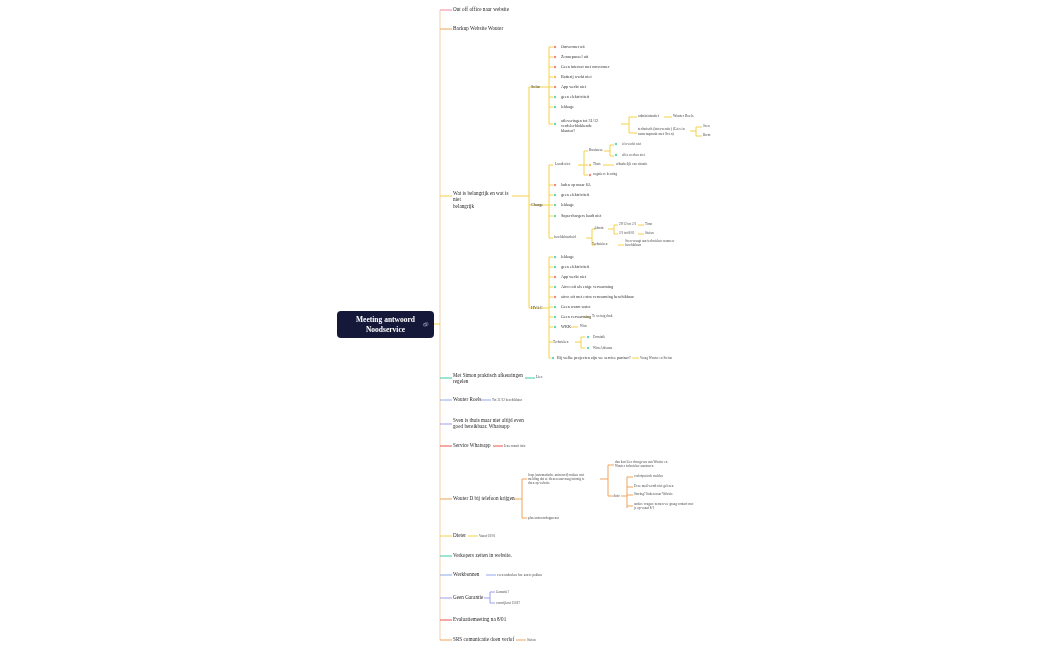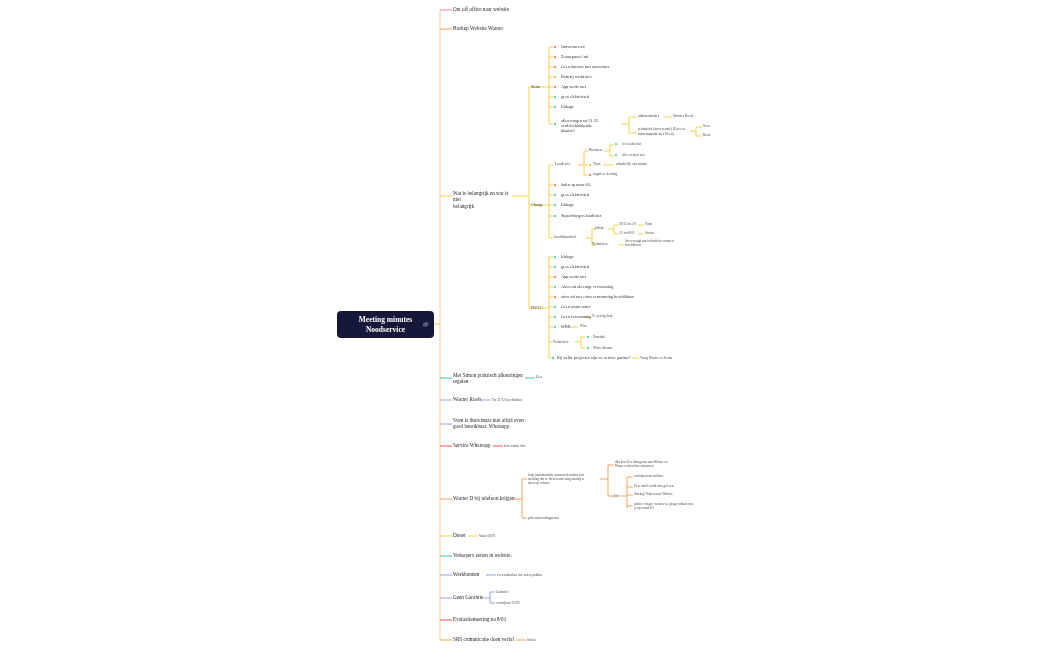--- a/index.html
+++ b/index.html
@@ -169,21 +169,21 @@
       <path d="M627 506 L633 506" stroke="#f0a35e"></path>
 
       <path d="M484 598 L490 598" stroke="#9aa0e8"></path>
       <path d="M490 592 L490 603" stroke="#9aa0e8"></path>
       <path d="M490 592 L495 592" stroke="#9aa0e8"></path>
       <path d="M490 603 L495 603" stroke="#9aa0e8"></path>
     </g>
   </svg>
 
   <div class="root">
-    <span class="rtxt">Meeting minutes
+    <span class="rtxt">Meeting antwoord
 Noodservice</span>
     <svg class="ricon" viewBox="0 0 12 12">
       <rect x="1" y="3" width="6" height="5" rx="1" fill="none" stroke="#c9cbe0" stroke-width="1"></rect>
       <rect x="4" y="1.5" width="6" height="5" rx="1" fill="none" stroke="#c9cbe0" stroke-width="1"></rect>
     </svg>
   </div>
 
   <div class="node lvl1" style="left:453px;top:6px;">Out off office naar website</div>
   <div class="node lvl1" style="left:453px;top:25px;">Backup Website Wouter</div>
   <div class="node lvl1" style="left:453px;top:190px;width:60px;">Wat is belangrijk en wat is niet

